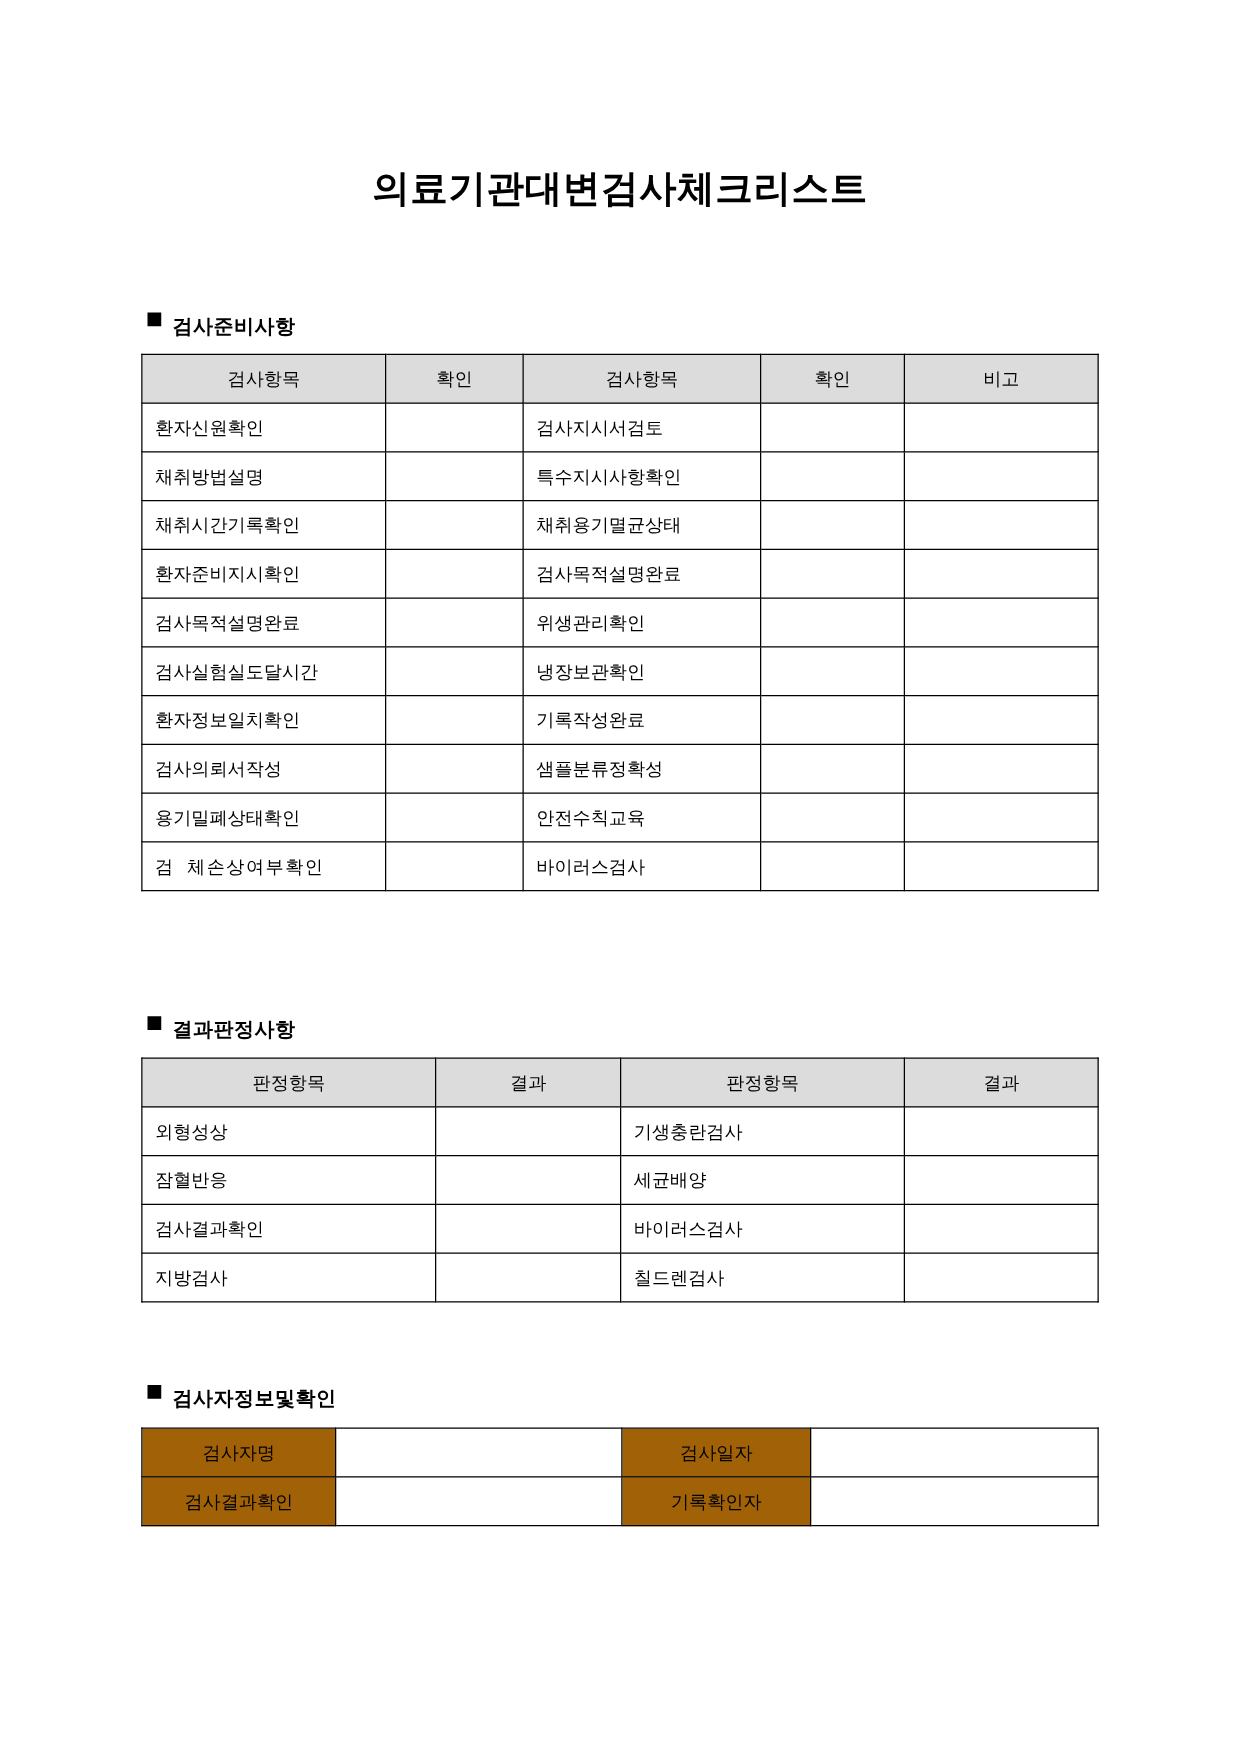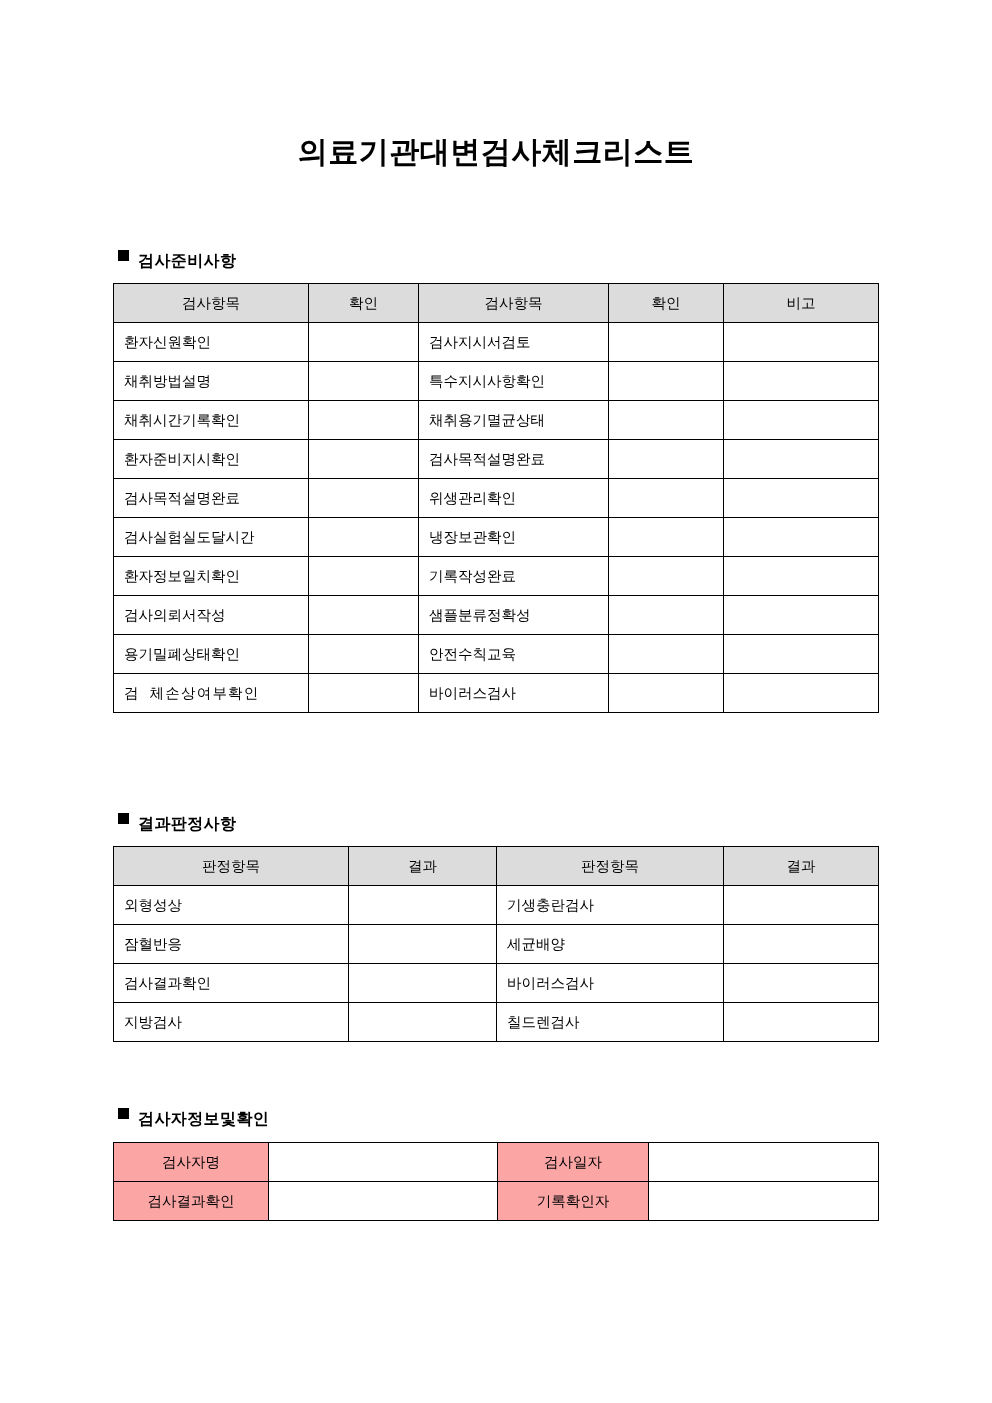--- a/index.html
+++ b/index.html
@@ -81,21 +81,21 @@
     font-size: 14.5px;
     margin-top: 36px;
   }
   .label-cell {
     text-align: left;
     padding-left: 10px !important;
     height: 38px;
     font-family: Liberation Mono, monospace;
   }
   .shaded-label {
-    background: #fca5a5;
+    background: #a16207;
     text-align: center;
     height: 38px;
   }
   .blank-cell {
     background: #ffffff;
     height: 38px;
   }
 
   
   #table-prep {

